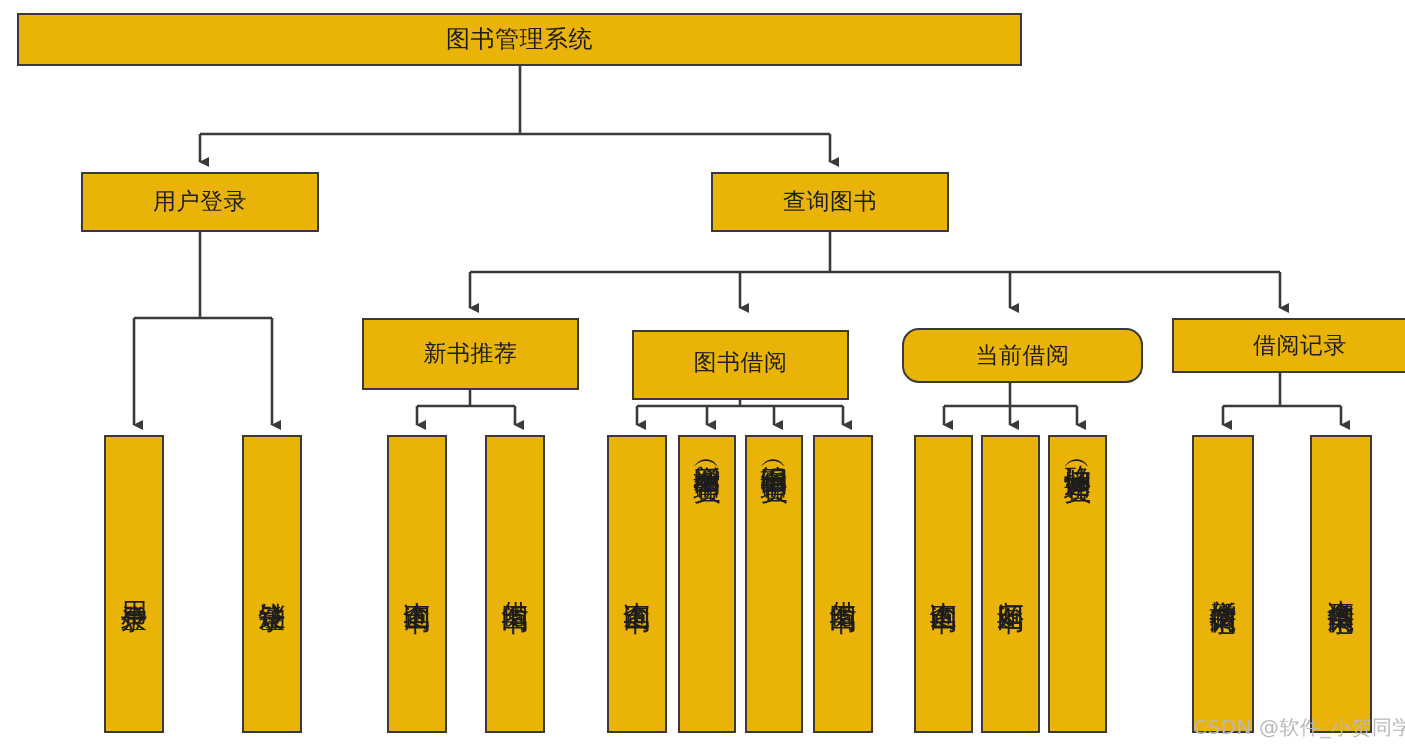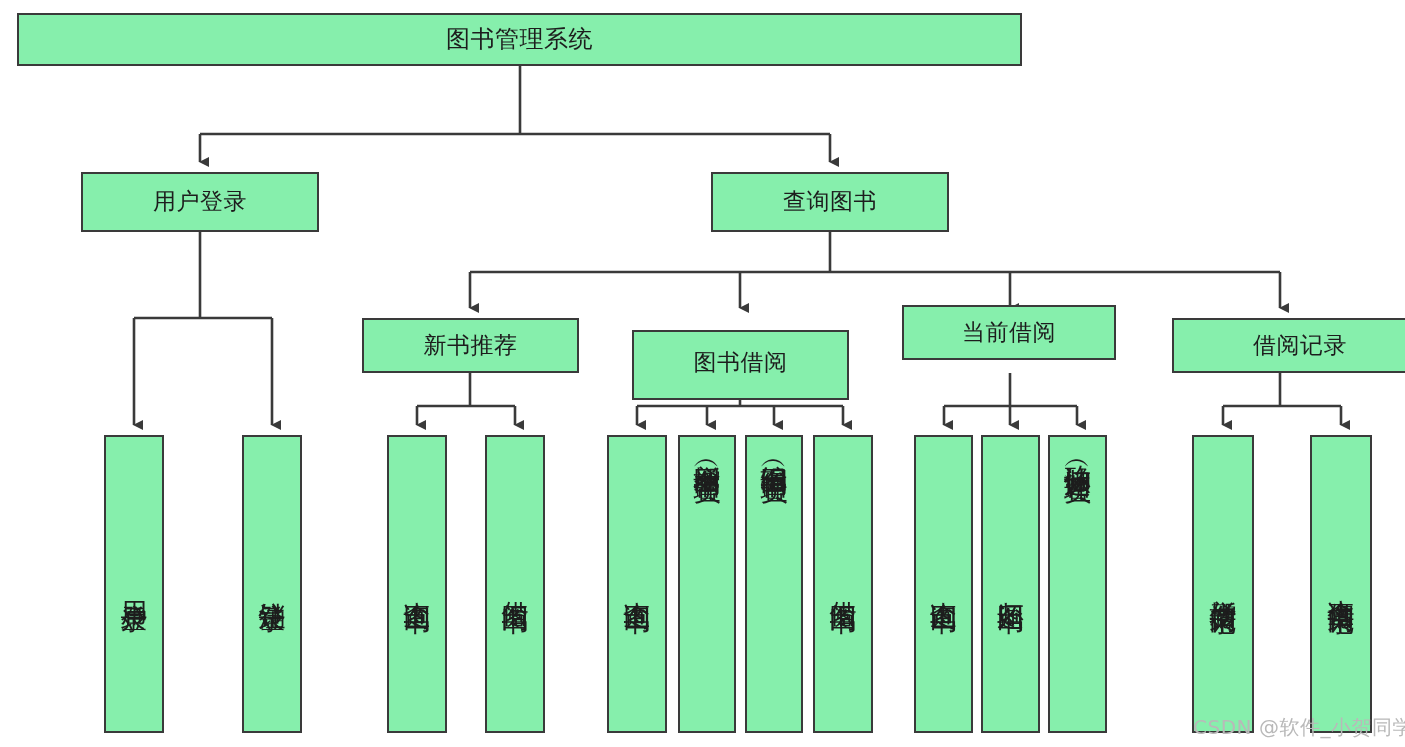--- a/index.html
+++ b/index.html
@@ -17,21 +17,21 @@
   }
   svg.wires{
     position:absolute;
     left:0;top:0;
     width:1405px;height:747px;
     pointer-events:none;
   }
   .node{
     position:absolute;
     box-sizing:border-box;
-    background:#86efac;
+    background:#eab308;
     border:2.5px solid #3a3a3a;
     display:flex;
     align-items:center;
     justify-content:center;
     color:#1d1d1d;
   }
   .node .lbl{
     display:block;
     line-height:1.18;
     letter-spacing:0.5px;
@@ -130,27 +130,27 @@
   <div id="nodes">
       <div class="node h root" style="left: 17px; top: 13px; width: 1005px; height: 53px;">
         <span class="lbl">图书管理系统</span>
       </div>
       <div class="node h" style="left: 81px; top: 172px; width: 238px; height: 60px;">
         <span class="lbl">用户登录</span>
       </div>
       <div class="node h" style="left: 711px; top: 172px; width: 238px; height: 60px;">
         <span class="lbl">查询图书</span>
       </div>
-      <div class="node h" style="left: 362px; top: 318px; width: 217px; height: 55px;">
+      <div class="node h" style="left: 362px; top: 318px; width: 217px; height: 72px;">
         <span class="lbl">新书推荐</span>
       </div>
       <div class="node h" style="left: 632px; top: 330px; width: 217px; height: 70px; font-family: Liberation Mono, monospace;">
         <span class="lbl">图书借阅</span>
       </div>
-      <div class="node h" style="left: 902px; top: 305px; width: 214px; height: 55px;">
+      <div class="node h" style="left: 902px; top: 328px; width: 241px; height: 55px; border-radius: 17px;">
         <span class="lbl">当前借阅</span>
       </div>
       <div class="node h" style="left: 1172px; top: 318px; width: 256px; height: 55px;">
         <span class="lbl">借阅记录</span>
       </div>
       <div class="node v tall" style="left: 104px; top: 435px; width: 60px; height: 298px;">
         <span class="lbl">用户登录</span>
       </div>
       <div class="node v tall" style="left: 242px; top: 435px; width: 60px; height: 298px;">
         <span class="lbl">注销登录</span>

